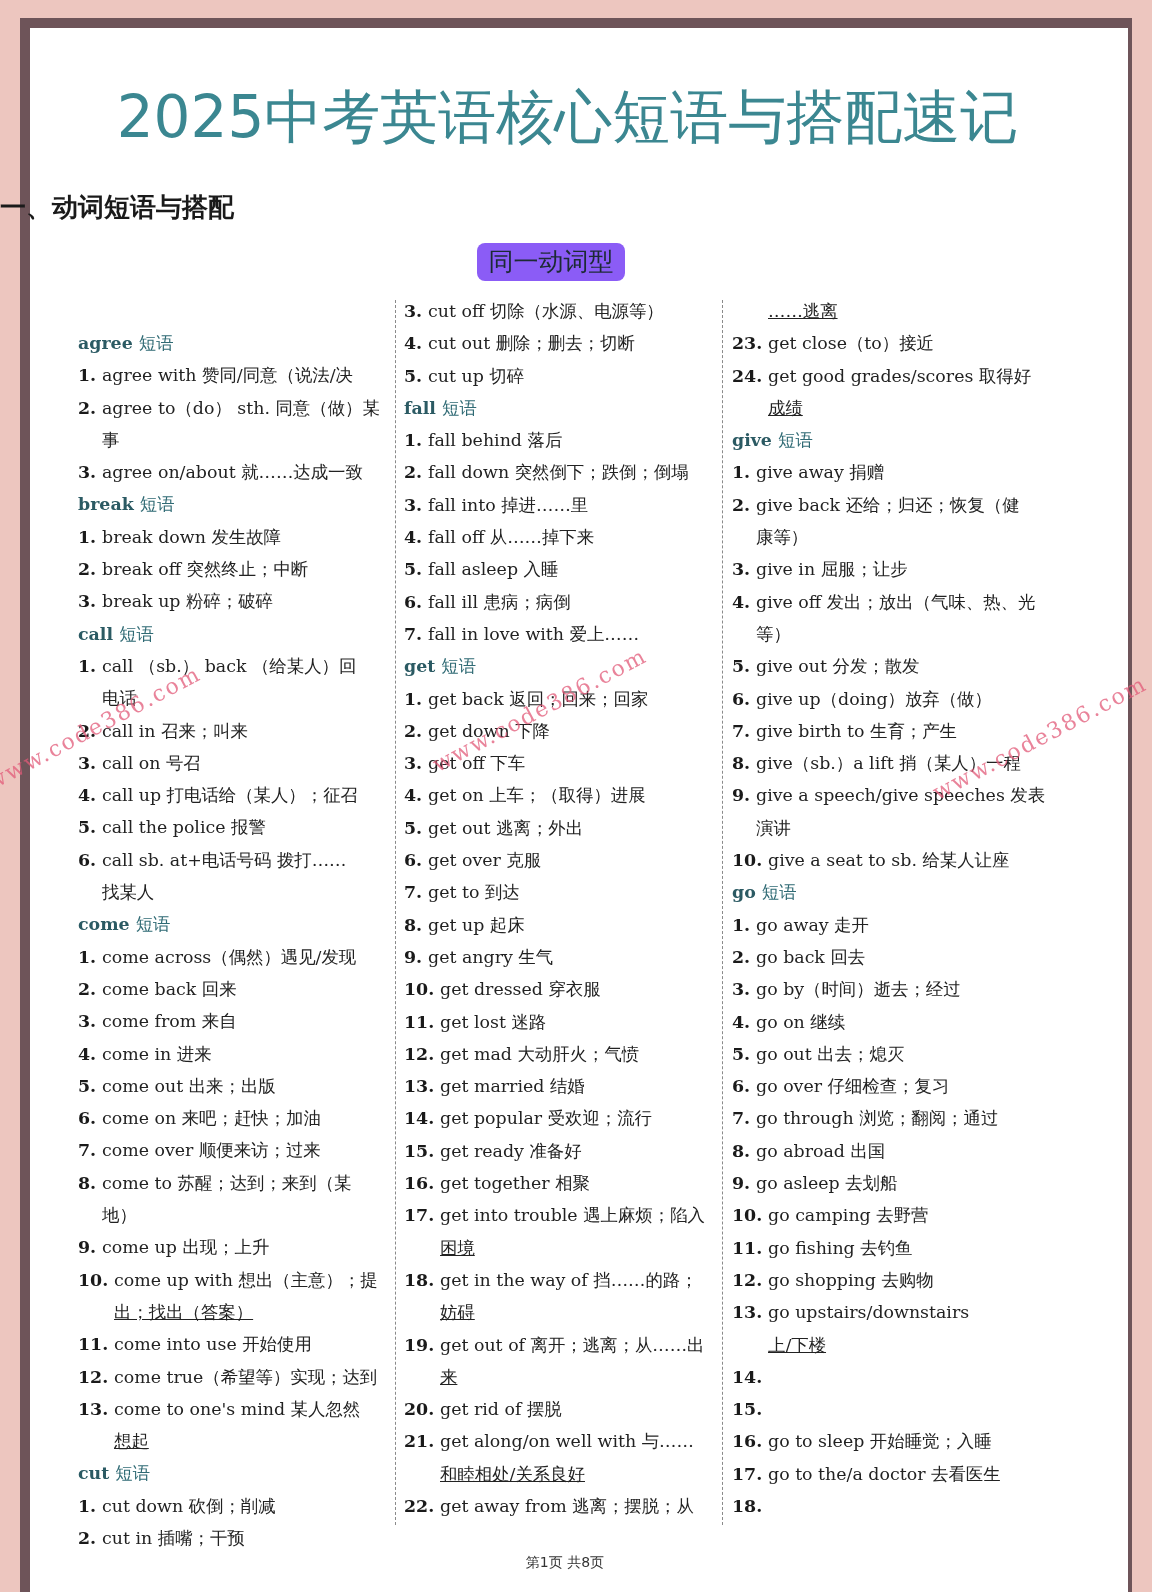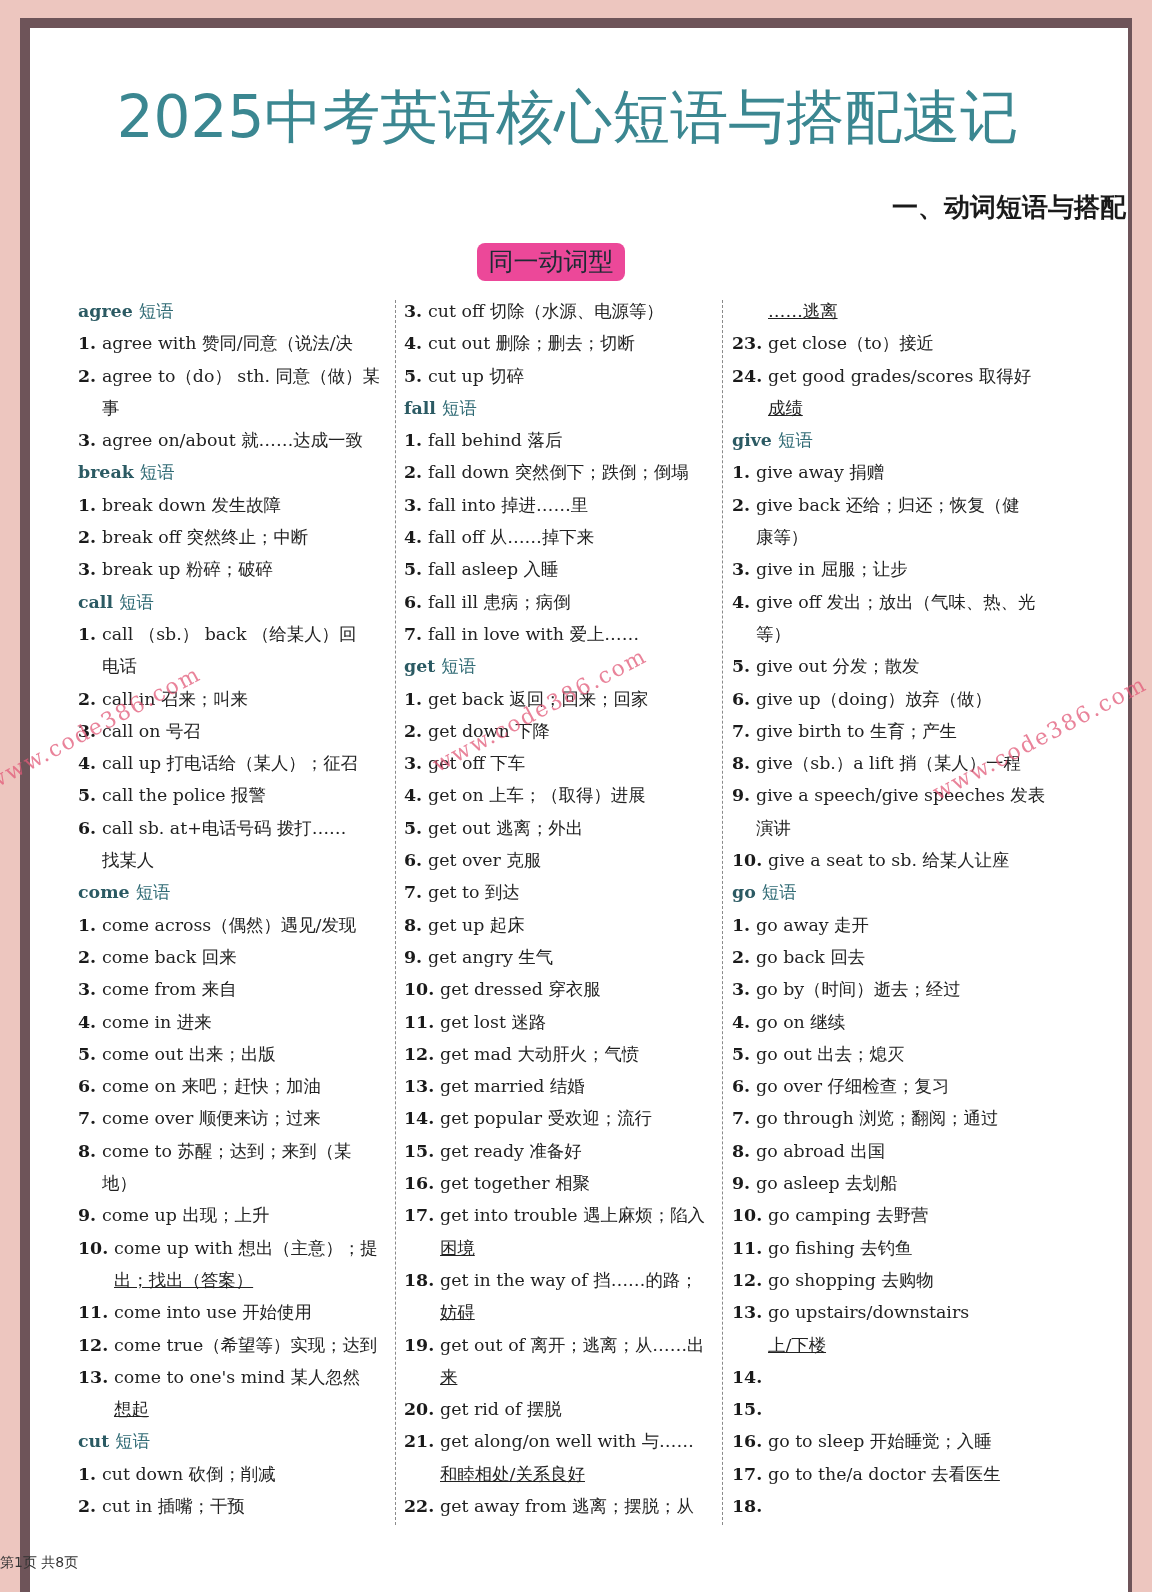--- a/index.html
+++ b/index.html
@@ -22,56 +22,56 @@
     }
     .title {
       position: absolute; left: 0; top: 74px; width: 1125px;
       text-align: center;
       font-family: "DejaVu Sans", "Liberation Sans", sans-serif;
       font-size: 58px; color: #3b8791; letter-spacing: 0px;
       font-weight: normal;
     }
     .section-title {
       position: absolute; left: 0; top: 190px; width: 1126px;
-      text-align: right;
+      text-align: left;
       font-size: 26px; font-weight: bold; color: #1a1a1a;
     }
     .badge {
       position: absolute; left: 477px; top: 243px;
       width: 148px; height: 38px; border-radius: 8px;
-      background: #ec4899;
+      background: #8b5cf6;
       text-align: center; line-height: 38px;
       font-family: "DejaVu Sans", "Liberation Sans", sans-serif;
       font-size: 25px; color: #1c2a33;
     }
     .col {
       position: absolute; top: 295px;
       font-size: 17.4px; color: #222;
       line-height: 32.3px;
     }
-    .col1 { left: 78px; width: 310px; }
+    .col1 { left: 78px; width: 310px; margin-top: 32px; }
     .col2 { left: 404px; width: 312px; }
     .col3 { left: 732px; width: 320px; }
     .divider {
       position: absolute; top: 300px; height: 1225px; width: 0;
       border-left: 1.5px dashed #8a8a8a;
     }
     .div1 { left: 395px; }
     .div2 { left: 722px; }
     .group-head { font-weight: bold; color: #2b5a63; }
     .group-head .zh { font-weight: normal; color: #2f6a74; }
     .item { display: flex; }
     .num { font-weight: bold; flex: 0 0 auto; min-width: 24px; color: #1a1a1a; }
     .num.wide { min-width: 36px; }
     .txt { flex: 1 1 auto; }
     .cont { padding-left: 24px; }
     .cont.wide { padding-left: 36px; text-decoration: underline; }
     .footer {
       position: absolute; left: 0; top: 1554px; width: 1130px;
-      text-align: left; font-family: "DejaVu Sans", "Liberation Sans", sans-serif;
+      text-align: center; font-family: "DejaVu Sans", "Liberation Sans", sans-serif;
       font-size: 14px; color: #333;
     }
     .wm {
       position: absolute; font-size: 22px; color: rgba(225,90,120,0.75);
       transform: rotate(-28deg); transform-origin: left bottom;
       font-family: "DejaVu Serif", serif; letter-spacing: 2px; white-space: nowrap;
     }
   </style>
 </head>
 <body>

